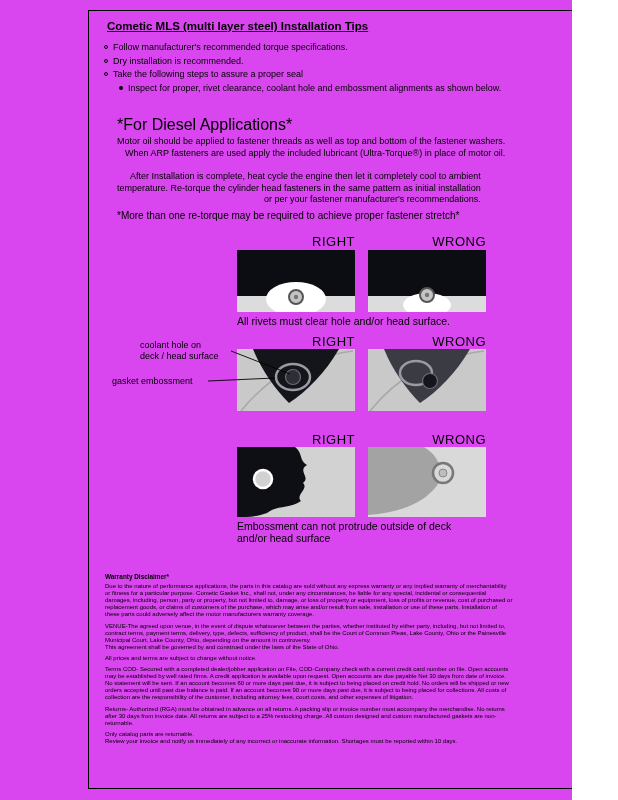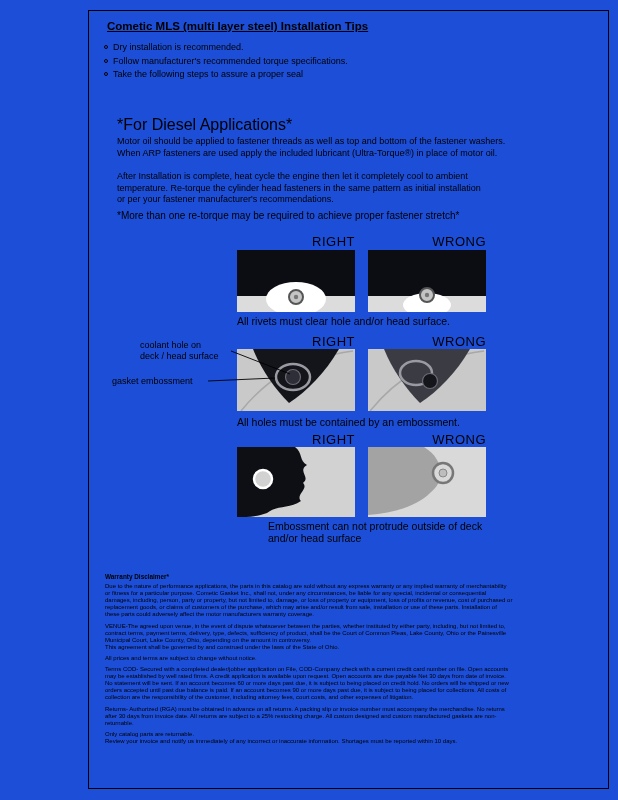--- a/index.html
+++ b/index.html
@@ -2,38 +2,38 @@
 <html><head>
 <meta charset="utf-8">
 <style>
   * { margin:0; padding:0; box-sizing:border-box; }
   html,body { background:#fff; }
   body {
     width:618px; height:800px;
     font-family:"Liberation Sans", sans-serif;
     color:#000;
   }
-  .page { position:relative; width:618px; height:800px; background:#1d4ed8; overflow:hidden; }
+  .page { position:relative; width:572px; height:800px; background:#d946ef; overflow:hidden; }
   .abs { position:absolute; }
   .border-box {
     position:absolute; left:88px; top:10px; width:521px; height:779px;
     border:1.3px solid #000;
   }
   .title {
     left:107px; top:20px;
     font-size:11.5px; font-weight:bold; text-decoration:underline;
     white-space:pre;
   }
   .tips { left:104px; top:42px; }
   .bullet-row { display:flex; align-items:flex-start; margin-bottom:3.5px; font-size:9px; line-height:10px; white-space:pre; }
   .bullet-row.sub { margin-left:15px; margin-bottom:3px; }
   .b-marker { width:4px; height:4px; border:1px solid #000; border-radius:50%; margin:3px 5px 0 0; flex:none; }
   .s-marker { width:4px; height:4px; background:#000; border-radius:50%; margin:3px 5px 0 0; flex:none; }
   .diesel-h { left:117px; top:116px; font-size:16px; font-weight:normal; }
-  .body-text { font-size:9px; line-height:11.5px; white-space:pre; }
+  .body-text { font-size:9px; line-height:11.5px; white-space:pre;text-align:right; }
   .p1 { left:117px; top:136px; }
   .p2 { left:117px; top:171px; }
   .note { left:117px; top:210px; font-size:10px; white-space:pre; }
   .diagrams { left:0; top:230px; width:618px; height:330px; }
   .dg-label { font-size:13px; width:118px; text-align:right; letter-spacing:0.5px; }
   .caption { font-size:10.5px; line-height:12px; white-space:pre-line; }
   .callout { font-size:9px; line-height:10.5px; white-space:pre-line; }
   .diag { display:block; }
   .legal { left:105px; top:573px; width:408px; font-size:6px; line-height:7.1px; }
   .legal-h { font-size:6.4px; font-weight:bold; margin-bottom:3px; }
@@ -46,29 +46,33 @@
 
 <div class="page">
 
   <div class="border-box"></div>
 
   <div class="abs title">Cometic MLS (multi layer steel) Installation Tips</div>
 
   <div class="abs tips">
     <div class="bullet-row">
       <span class="b-marker"></span>
+      <span>Follow manufacturer's recommended torque specifications.</span>
+    </div>
+    <div class="bullet-row">
+      <span class="b-marker"></span>
       <span>Dry installation is recommended.</span>
     </div>
     <div class="bullet-row">
       <span class="b-marker"></span>
-      <span>Follow manufacturer's recommended torque specifications.</span>
+      <span>Take the following steps to assure a proper seal</span>
     </div>
-    <div class="bullet-row">
-      <span class="b-marker"></span>
-      <span>Take the following steps to assure a proper seal</span>
+    <div class="bullet-row sub">
+      <span class="s-marker"></span>
+      <span>Inspect for proper, rivet clearance, coolant hole and embossment alignments as shown below.</span>
     </div>
   </div>
 
   <div class="abs diesel-h">*For Diesel Applications*</div>
   <div class="abs body-text p1">Motor oil should be applied to fastener threads as well as top and bottom of the fastener washers.
 When ARP fasteners are used apply the included lubricant (Ultra-Torque®) in place of motor oil.</div>
   <div class="abs body-text p2">After Installation is complete, heat cycle the engine then let it completely cool to ambient
 temperature. Re-torque the cylinder head fasteners in the same pattern as initial installation
 or per your fastener manufacturer's recommendations.</div>
   <div class="abs note">*More than one re-torque may be required to achieve proper fastener stretch*</div>
@@ -105,37 +109,36 @@
       <ellipse cx="56" cy="28" rx="17" ry="13" fill="none" stroke="#9a9aa2" stroke-width="2.5"></ellipse>
       <circle cx="56" cy="28" r="7.5" fill="#2e2e38" stroke="#6b6b75" stroke-width="1.2"></circle>
     </svg>
     <svg class="abs diag" style="left:368px; top:119px;" width="118" height="62" viewBox="0 0 118 62">
       <rect width="118" height="62" fill="#c9c9c9"></rect>
       <path d="M2,62 C28,30 58,10 116,2" stroke="#a8a8a8" stroke-width="1.5" fill="none"></path>
       <path d="M16,0 H102 C88,24 70,42 52,54 C38,40 24,20 16,0 Z" fill="#3b3b44"></path>
       <ellipse cx="48" cy="24" rx="16" ry="12" fill="none" stroke="#9a9aa2" stroke-width="2.5"></ellipse>
       <circle cx="62" cy="32" r="7.5" fill="#15151c" stroke="#6b6b75" stroke-width="1.2"></circle>
     </svg>
-    <div class="abs caption" style="left:237px; top:186px;">All holes must be contained by an embossment.</div>
 
     <div class="abs dg-label" style="left:237px; top:202px;">RIGHT</div>
     <div class="abs dg-label" style="left:368px; top:202px;">WRONG</div>
     <svg class="abs diag" style="left:237px; top:217px;" width="118" height="70" viewBox="0 0 118 70">
       <rect width="118" height="70" fill="#d2d2d2"></rect>
       <path d="M0,0 H58 C66,6 62,14 70,18 C60,24 74,30 66,36 C72,42 58,48 64,54 C52,62 40,58 30,66 C20,70 8,70 0,70 Z" fill="#0e0e15"></path>
       <circle cx="26" cy="32" r="9" fill="#d2d2d2"></circle>
       <circle cx="26" cy="32" r="9" fill="none" stroke="#ffffff" stroke-width="2.5"></circle>
     </svg>
     <svg class="abs diag" style="left:368px; top:217px;" width="118" height="70" viewBox="0 0 118 70">
       <rect width="118" height="70" fill="#d9d9d9"></rect>
       <path d="M0,0 H56 C76,12 78,34 62,46 C50,58 28,66 0,68 Z" fill="#a3a3a3"></path>
       <circle cx="75" cy="26" r="10" fill="#d9d9d9" stroke="#777" stroke-width="2.5"></circle>
       <circle cx="75" cy="26" r="4" fill="#bdbdbd" stroke="#888" stroke-width="1"></circle>
     </svg>
-    <div class="abs caption" style="left:237px; top:290px; width:260px;margin-left:31px;">Embossment can not protrude outside of deck
+    <div class="abs caption" style="left:237px; top:290px; width:260px;">Embossment can not protrude outside of deck
 and/or head surface</div>
 
     <svg class="lines-overlay" width="618" height="330" viewBox="0 0 618 330">
       <line x1="231" y1="121" x2="290" y2="144" stroke="#000" stroke-width="0.9"></line>
       <line x1="208" y1="151" x2="275" y2="148" stroke="#000" stroke-width="0.9"></line>
     </svg>
   </div>
 
   <div class="abs legal">
     <div class="legal-h">Warranty Disclaimer*</div>

